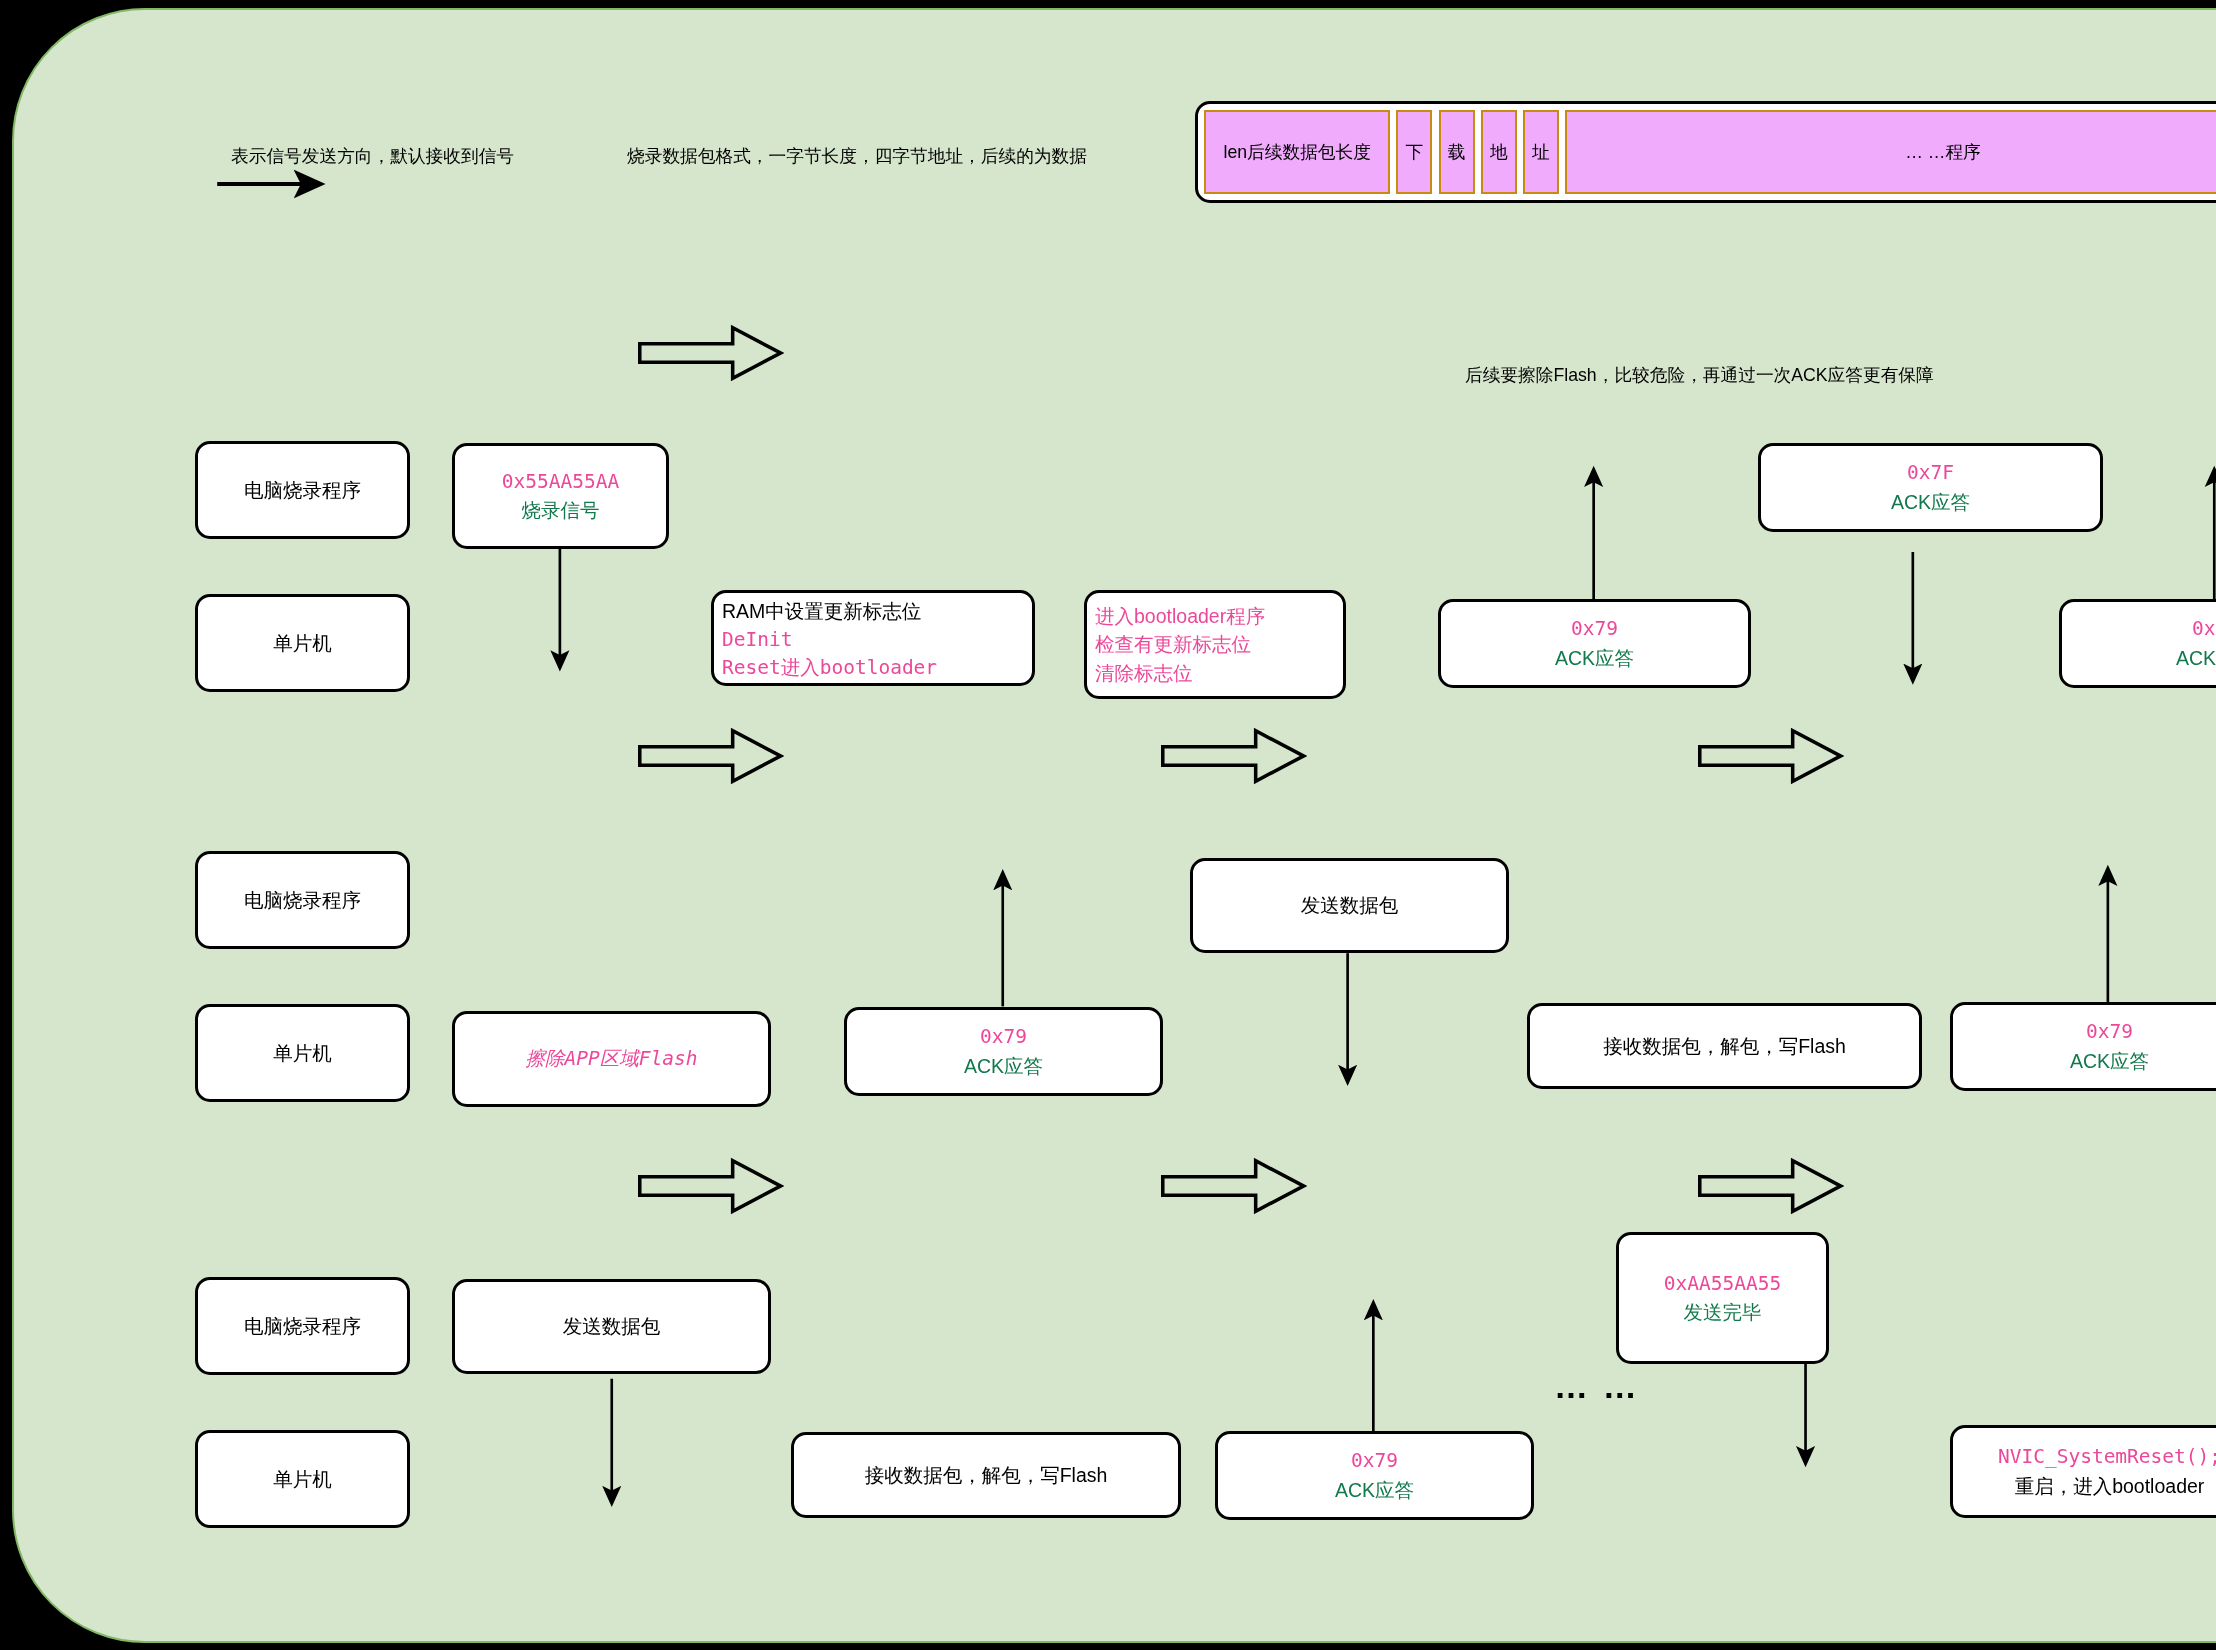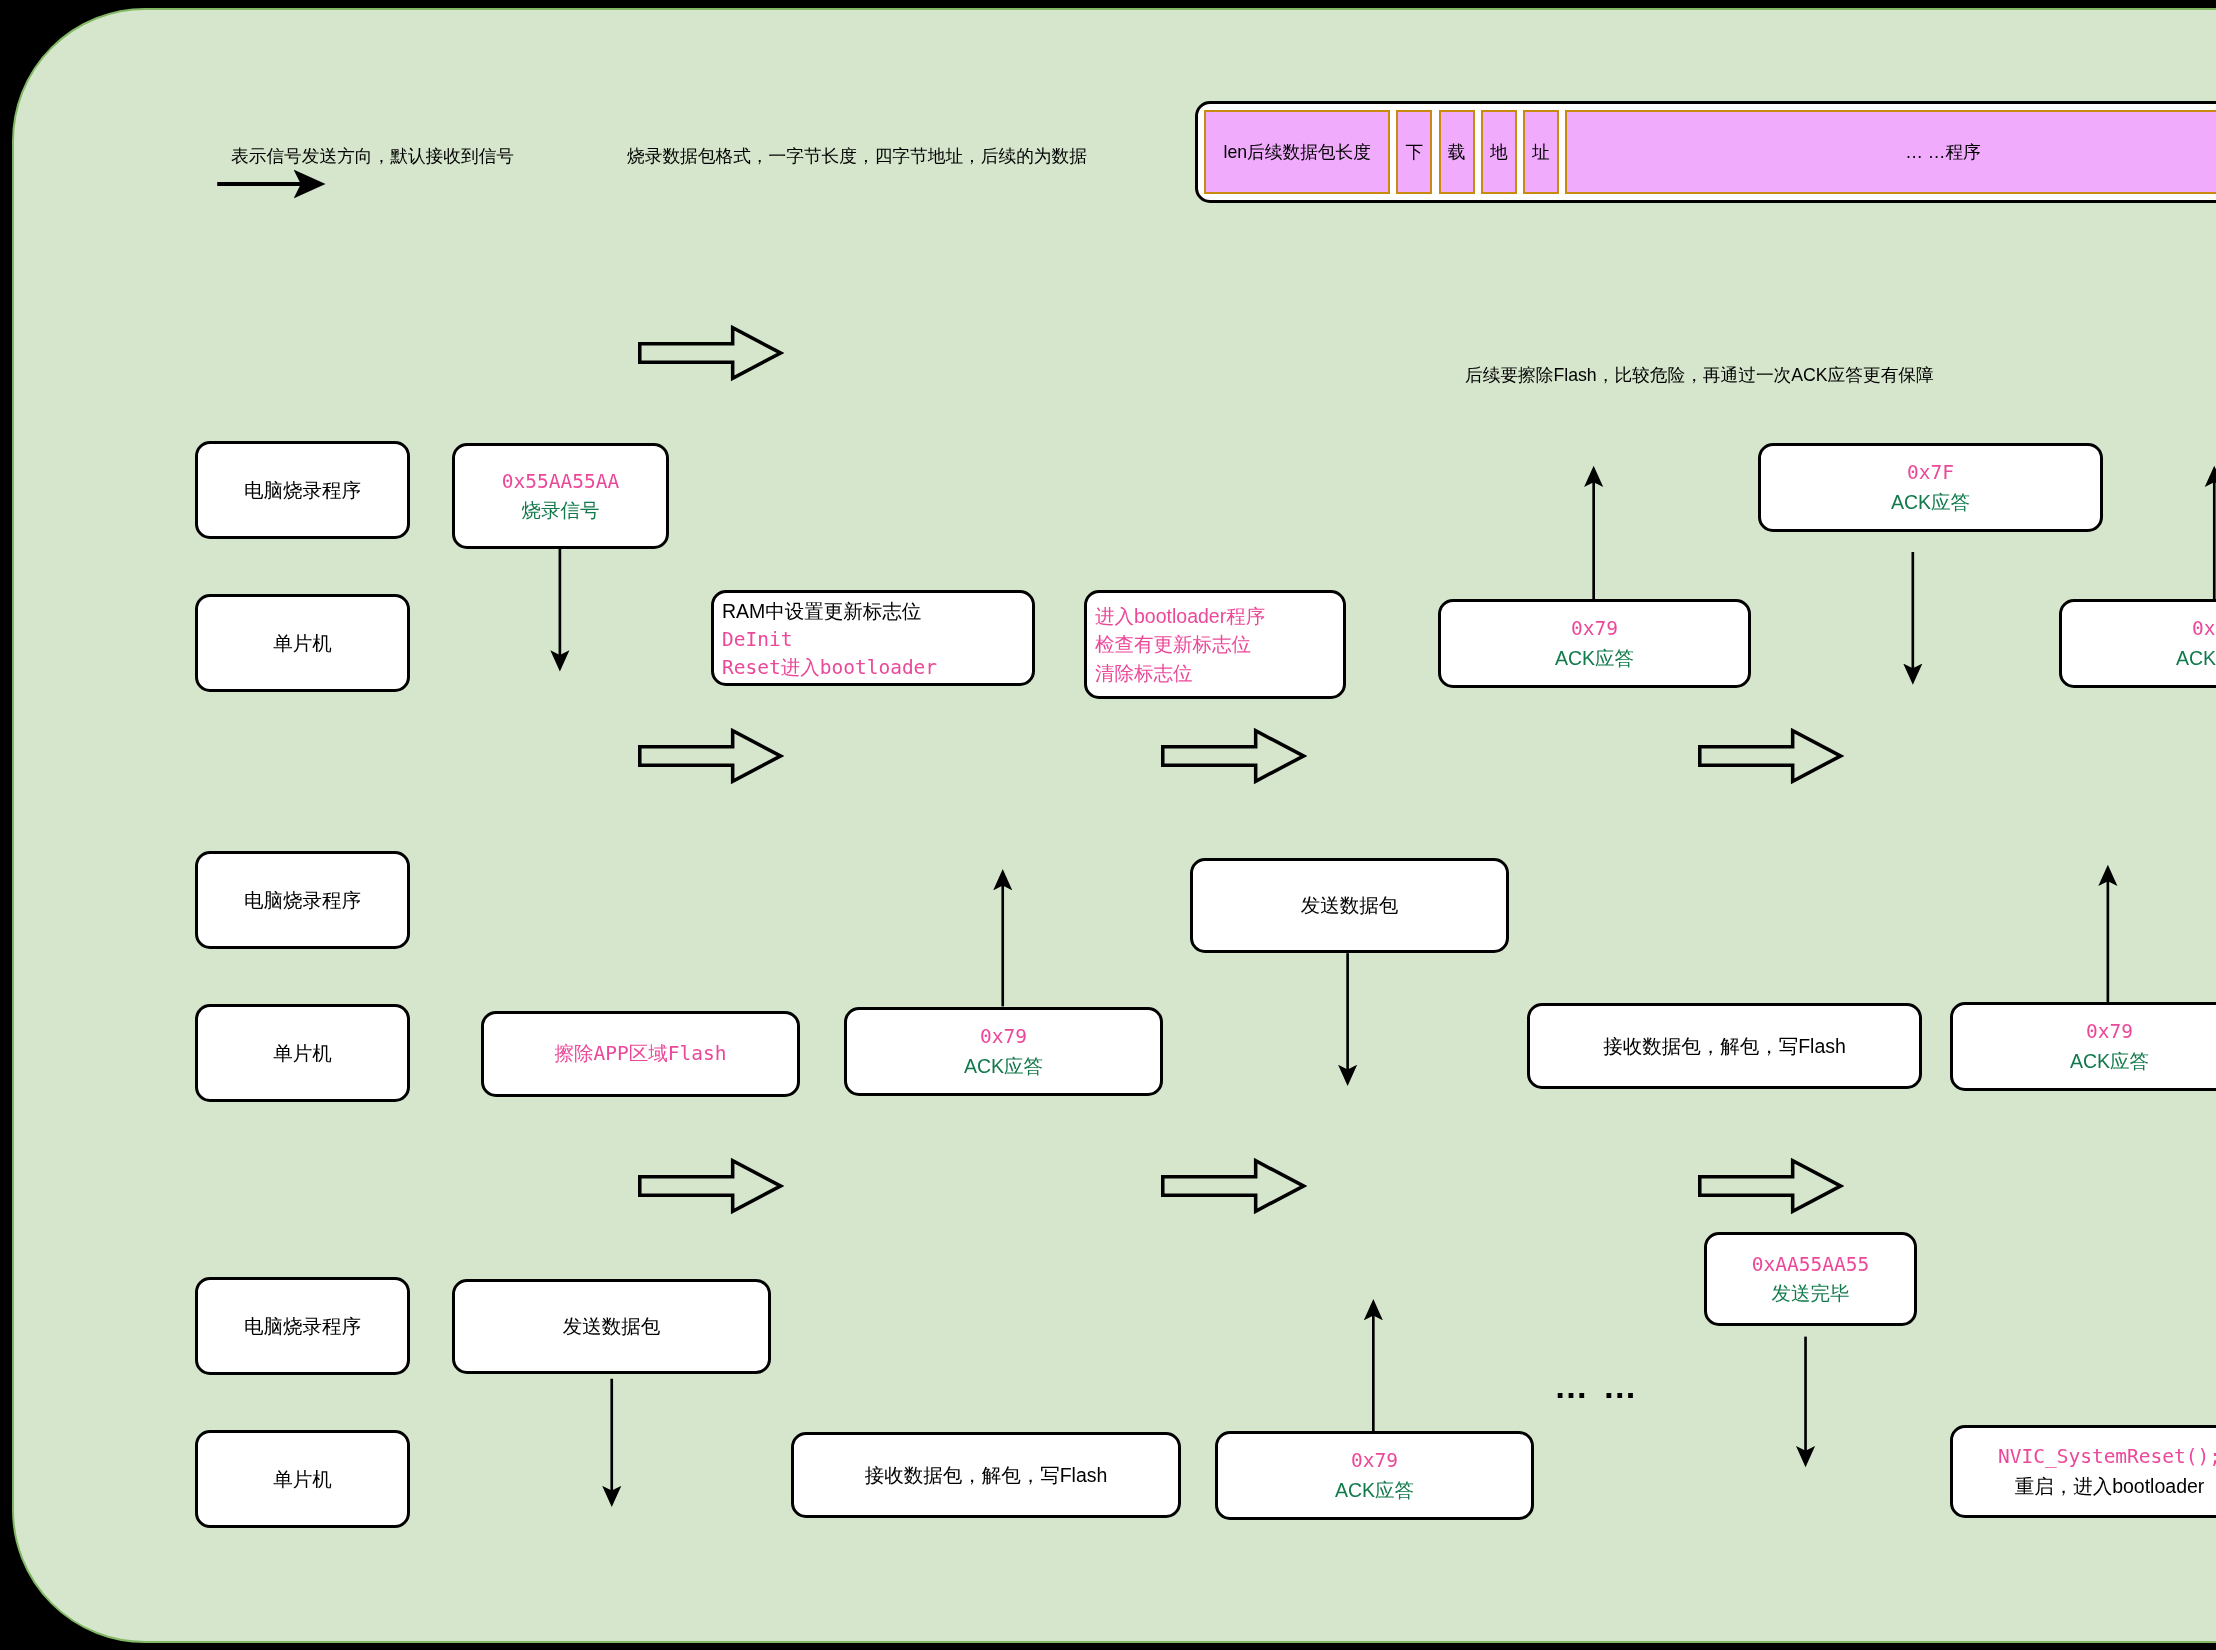--- a/index.html
+++ b/index.html
@@ -221,21 +221,21 @@
   </div>
 
   <div class="node" style="left:195px; top:851px; width:215px; height:98px;">
     <span class="ln black">电脑烧录程序</span>
   </div>
 
   <div class="node" style="left:195px; top:1004px; width:215px; height:98px;">
     <span class="ln black">单片机</span>
   </div>
 
-  <div class="node" style="left:481px; top:1011px; width:319px; height:86px;">
+  <div class="node" style="left:452px; top:1011px; width:319px; height:96px;font-style:italic;">
     <span class="ln mono blue">擦除APP区域Flash</span>
   </div>
 
   <div class="node" style="left:844px; top:1007px; width:319px; height:89px;">
     <span class="ln mono blue">0x79</span>
     <span class="ln green">ACK应答</span>
   </div>
 
   <div class="node" style="left:1190px; top:858px; width:319px; height:95px;">
     <span class="ln black">发送数据包</span>
@@ -264,21 +264,21 @@
 
   <div class="node" style="left:791px; top:1432px; width:390px; height:86px;">
     <span class="ln black">接收数据包，解包，写Flash</span>
   </div>
 
   <div class="node" style="left:1215px; top:1431px; width:319px; height:89px;">
     <span class="ln mono blue">0x79</span>
     <span class="ln green">ACK应答</span>
   </div>
 
-  <div class="node" style="left:1704px; top:1232px; width:213px; height:94px;">
+  <div class="node" style="left:1616px; top:1232px; width:213px; height:132px;">
     <span class="ln mono blue">0xAA55AA55</span>
     <span class="ln green">发送完毕</span>
   </div>
 
   <div class="node" style="left:1950px; top:1425px; width:319px; height:93px;">
     <span class="ln mono blue">NVIC_SystemReset();</span>
     <span class="ln black">重启，进入bootloader</span>
   </div>
 
 </div>

